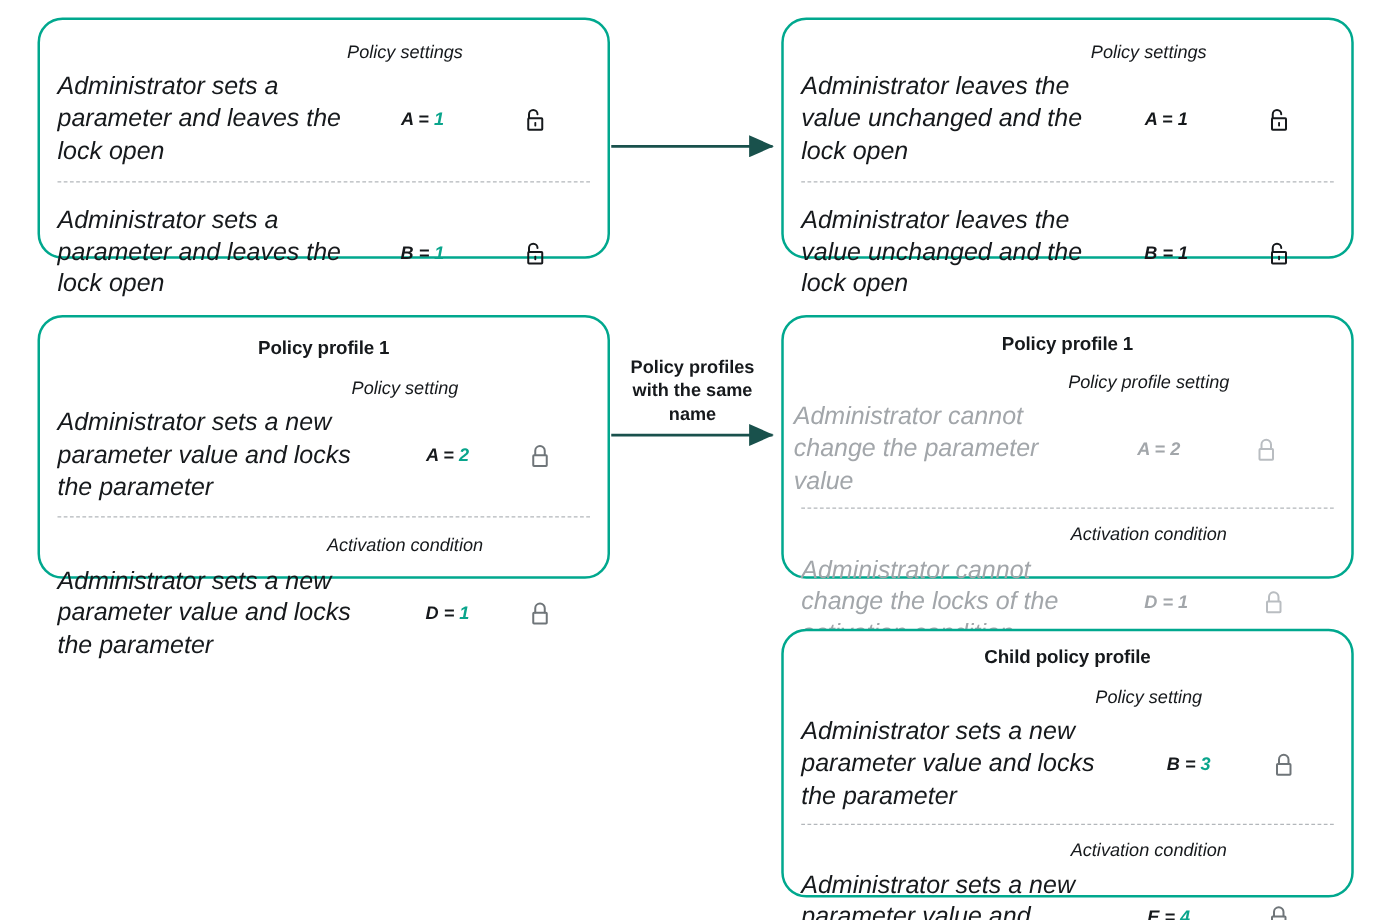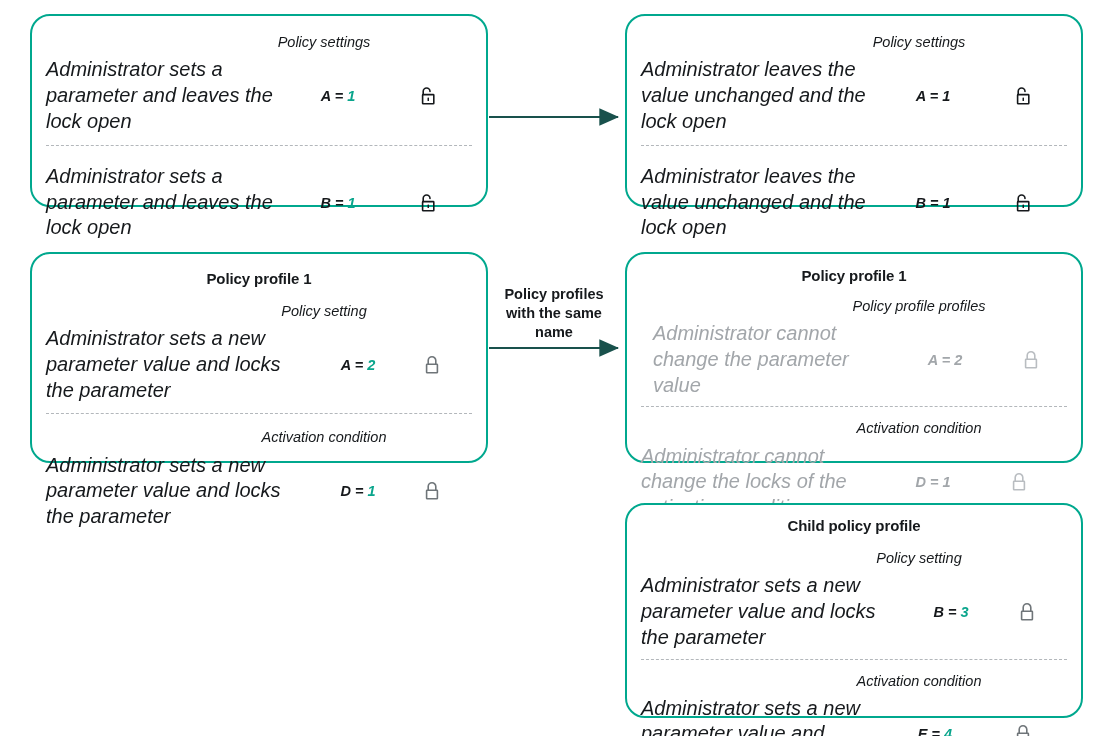--- a/index.html
+++ b/index.html
@@ -237,22 +237,22 @@
           </svg>
         </div>
       </div>
     </div>
   </div>
 
   <div class="card muted" id="card-policy-profile-right" style="left:625px; top:252px; width:458px; height:211px;">
     <div class="card-title" style="margin-top:14px;">Policy profile 1</div>
 
     <div class="section" style="margin-top:15px; padding-bottom:8px;">
-      <div class="section-head" style="margin-left:130px;">Policy profile profiles</div>
-      <div class="row" style="margin-top:6px; padding:0 26px;">
+      <div class="section-head" style="margin-left:130px;">Policy profile setting</div>
+      <div class="row" style="margin-top:6px; padding:0 8px;">
         <div class="row-desc" style="width:232px; flex:0 0 232px;">Administrator cannot change the parameter value</div>
         <div class="row-value" style="width:120px;">
           <span>A =</span>
           <span class="num">2</span>
         </div>
         <div class="row-lock" style="width:52px;">
           <svg class="lock" width="20" height="22" viewBox="0 0 20 22" fill="none" stroke="#b9bdc1" stroke-width="1.6">
             <path d="M6.2 10.0 V6.6 a3.8 3.8 0 0 1 7.6 0 V10.0" fill="none" stroke-linecap="round"></path>
             <rect x="4.6" y="10.2" width="10.8" height="8.6" rx="0.6"></rect>
           </svg>

